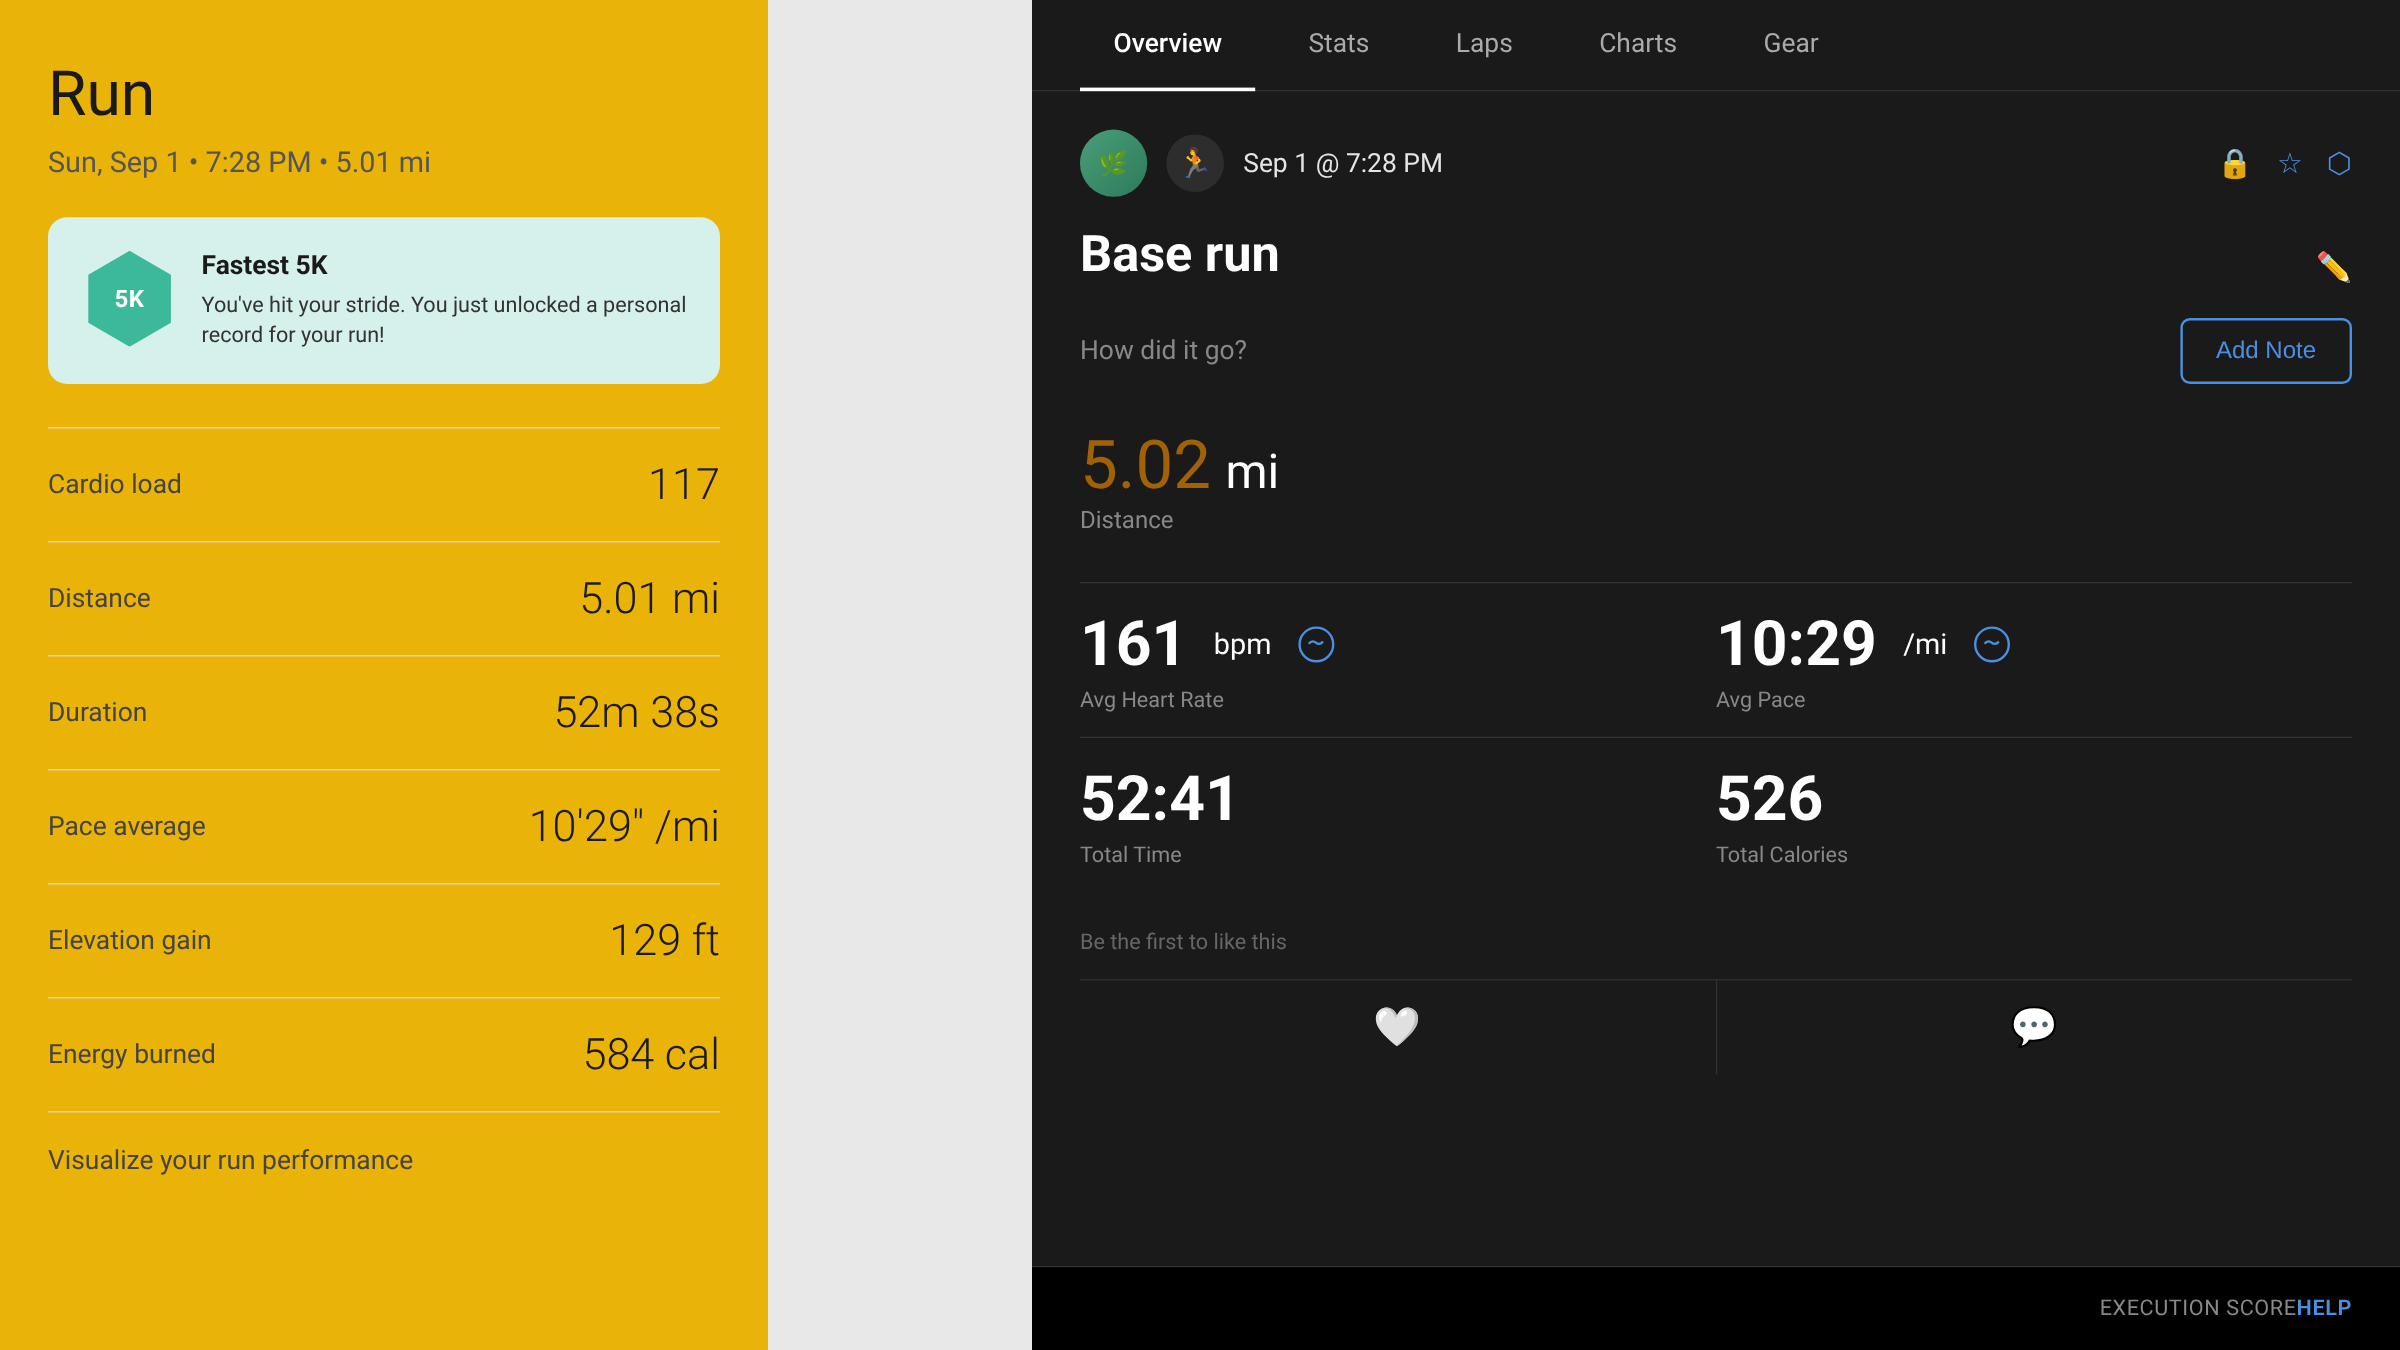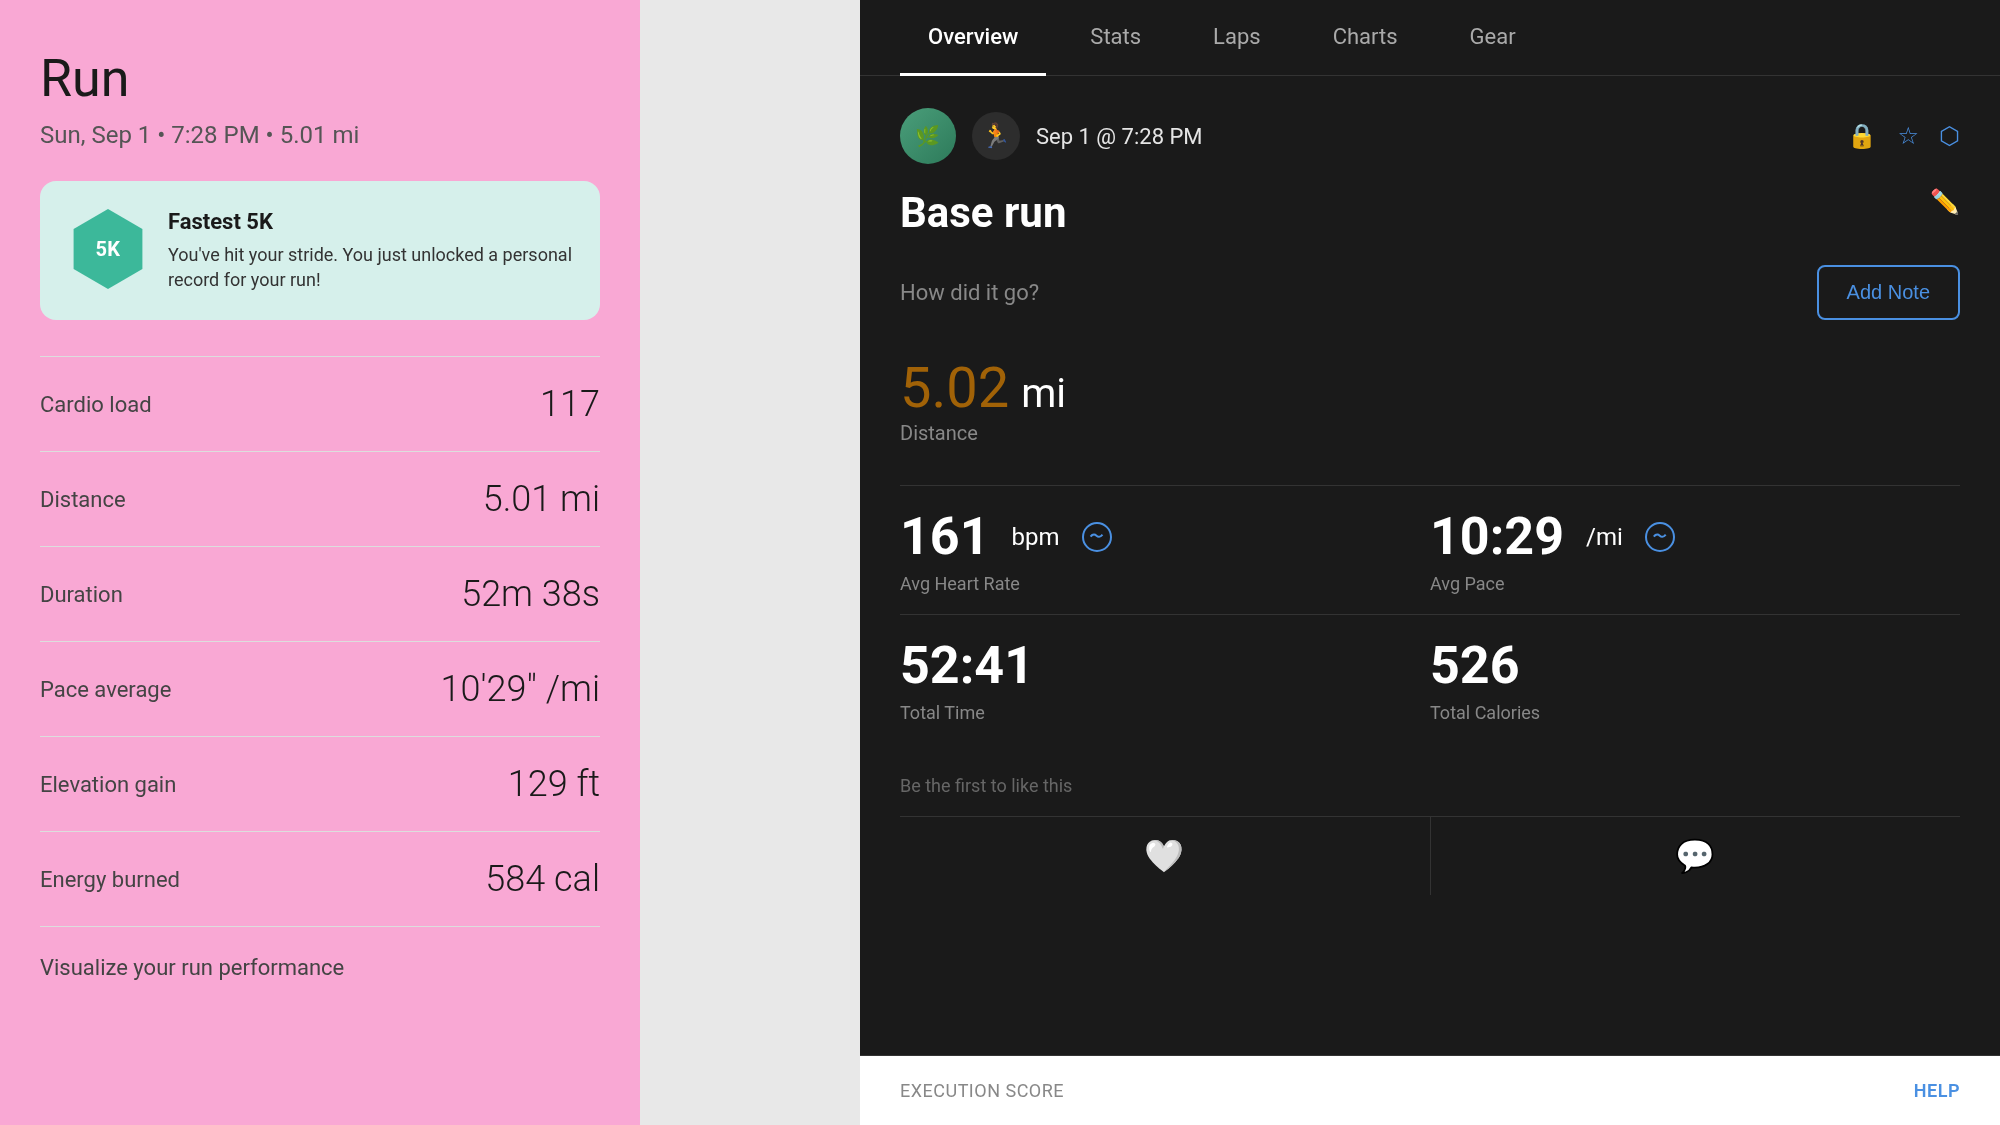--- a/index.html
+++ b/index.html
@@ -9,21 +9,21 @@
       display: flex;
       background: #e8e8e8;
       font-family: -apple-system, BlinkMacSystemFont, 'Segoe UI', Roboto, sans-serif;
       overflow: hidden;
     }
 
     
     .left-panel {
       width: 640px;
       height: 1125px;
-      background: #f9a8d4;
+      background: #eab308;
       padding: 48px 40px;
       display: flex;
       flex-direction: column;
       gap: 0;
       overflow: hidden;
     }
 
     .run-title {
       font-size: 52px;
       font-weight: 400;
@@ -213,21 +213,21 @@
 
     .header-icon {
       font-size: 24px;
       color: #4a90e2;
       cursor: pointer;
     }
 
     .activity-title-row {
       display: flex;
       justify-content: space-between;
-      align-items: flex-start;
+      align-items: flex-end;
       margin-bottom: 28px;
       gap: 16px;
     }
 
     .activity-title {
       font-size: 42px;
       font-weight: 700;
       color: white;
     }
 
@@ -370,25 +370,25 @@
     }
 
     .comment-icon {
       font-size: 32px;
       color: #4a90e2;
     }
 
     .execution-bar {
       margin-top: auto;
       display: flex;
-      justify-content: space-between;
+      justify-content: flex-end;
       align-items: center;
       padding: 24px 40px;
       border-top: 1px solid #333;
-      background: #ffffff;
+      background: #000000;
     }
 
     .execution-label {
       font-size: 18px;
       color: #888;
       letter-spacing: 0.5px;
       text-transform: uppercase;
     }
 
     .help-label {

